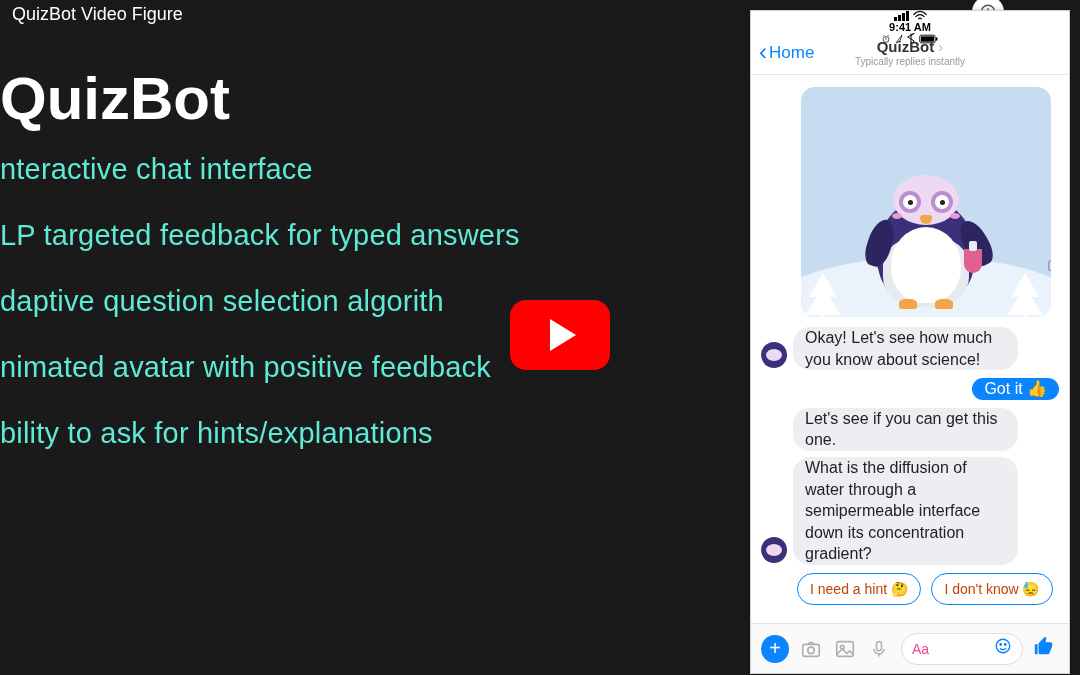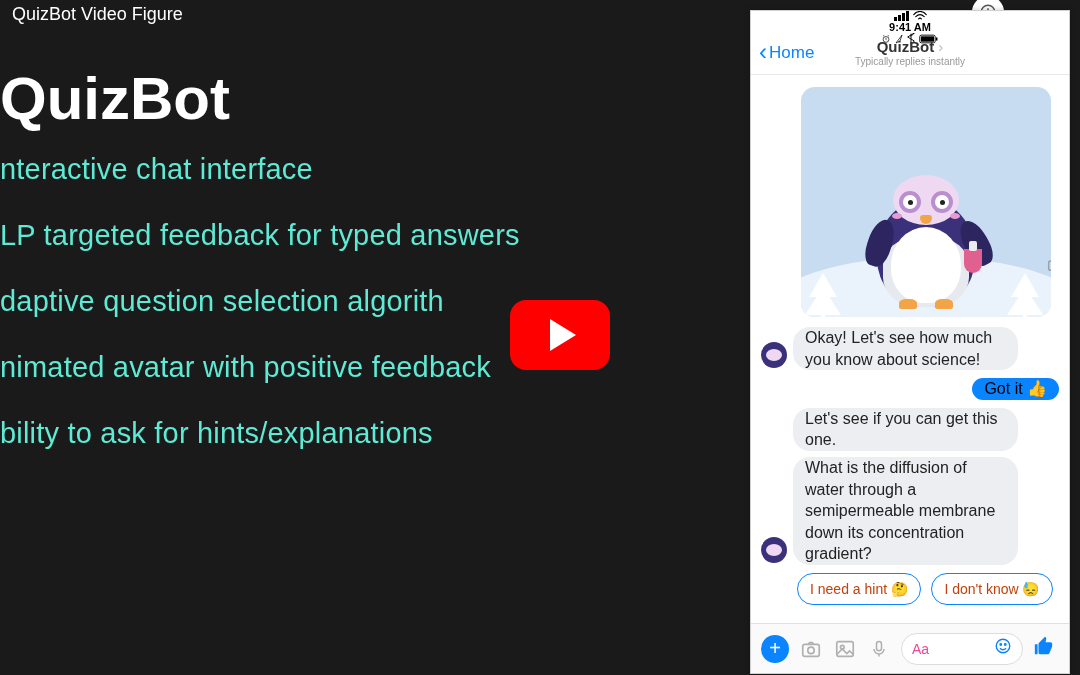--- a/index.html
+++ b/index.html
@@ -53,21 +53,21 @@
   .p-foot{width:18px; height:10px; background:#f2a447; border-radius:40% 40% 20% 20%;}
   .flask{position:absolute; right:4px; bottom:34px; width:18px; height:24px; background:#e06190; border-radius:0 0 10px 10px;}
   .flask::before{content:""; position:absolute; top:-8px; left:5px; width:8px; height:10px; background:#e9ecef; border-radius:2px;}
   .share-box{ position:absolute; right:-22px; top:158px; width:34px; height:34px; color:#999; display:flex; align-items:center; justify-content:center;}
   .row{ display:flex; align-items:flex-end; gap:6px; margin-bottom:8px;}
   .row.right{ justify-content:flex-end;}
   .avatar{ width:26px; height:26px; border-radius:50%; background:#3b317a; flex-shrink:0; display:flex; align-items:center; justify-content:center; margin-bottom:2px;}
   .avatar .af{ width:16px; height:12px; background:#efd9f2; border-radius:50%;}
   .bubble{ max-width:225px; padding:0 12px; border-radius:17px; font-size:16px; line-height:1.35;}
   .bot{ background:#eceef1; color:#222;}
-  .user{ background:#0a84ff; color:#000000;}
+  .user{ background:#0a84ff; color:#ffffff;}
   .stack{display:flex; flex-direction:column; gap:6px;}
   .reply-row{ display:flex; gap:10px; margin-left:36px; margin-top:2px;}
   .reply-chip{ border:1.5px solid #0a84ff; color:#c2410c; background:#fff; border-radius:18px; padding:7px 12px; font-size:14px; font-weight:500; display:flex; align-items:center; gap:5px; cursor:pointer;}
   .composer{ position:absolute; bottom:0; left:0; right:0; height:50px; border-top:1px solid #e0e0e0; background:#fafafa; display:flex; align-items:center; gap:10px; padding:0 10px;}
   .c-plus{ width:28px; height:28px; border-radius:50%; background:#0a84ff; color:#fff; display:flex; align-items:center; justify-content:center; font-size:20px; cursor:pointer;}
   .c-icon{ width:24px; height:24px; color:#b0b0b0; display:flex; align-items:center; justify-content:center; cursor:pointer;}
   .c-input{ flex:1; height:32px; border:1px solid #ddd; border-radius:16px; background:#fff; display:flex; align-items:center; padding:0 10px; color:#ec4899; font-size:14px; justify-content:space-between;}
   .c-smile{ color:#0a84ff; font-size:18px;}
   .c-like{ width:26px; color:#0a84ff; font-size:22px; cursor:pointer;}
 </style>
@@ -197,21 +197,21 @@
         <div class="row right">
           <div class="bubble user">Got it 👍</div>
         </div>
 
         <div class="row">
           <div class="avatar">
               <div class="af"></div>
             </div>
           <div class="stack">
             <div class="bubble bot">Let's see if you can get this one.</div>
-            <div class="bubble bot">What is the diffusion of water through a semipermeable membrane down its concentration gradient?</div>
+            <div class="bubble bot">What is the diffusion of water through a semipermeable interface down its concentration gradient?</div>
           </div>
         </div>
 
         <div class="reply-row">
           <div class="reply-chip">I need a hint 🤔</div>
           <div class="reply-chip">I don't know 😓</div>
         </div>
       </div>
 
       <div class="composer">

